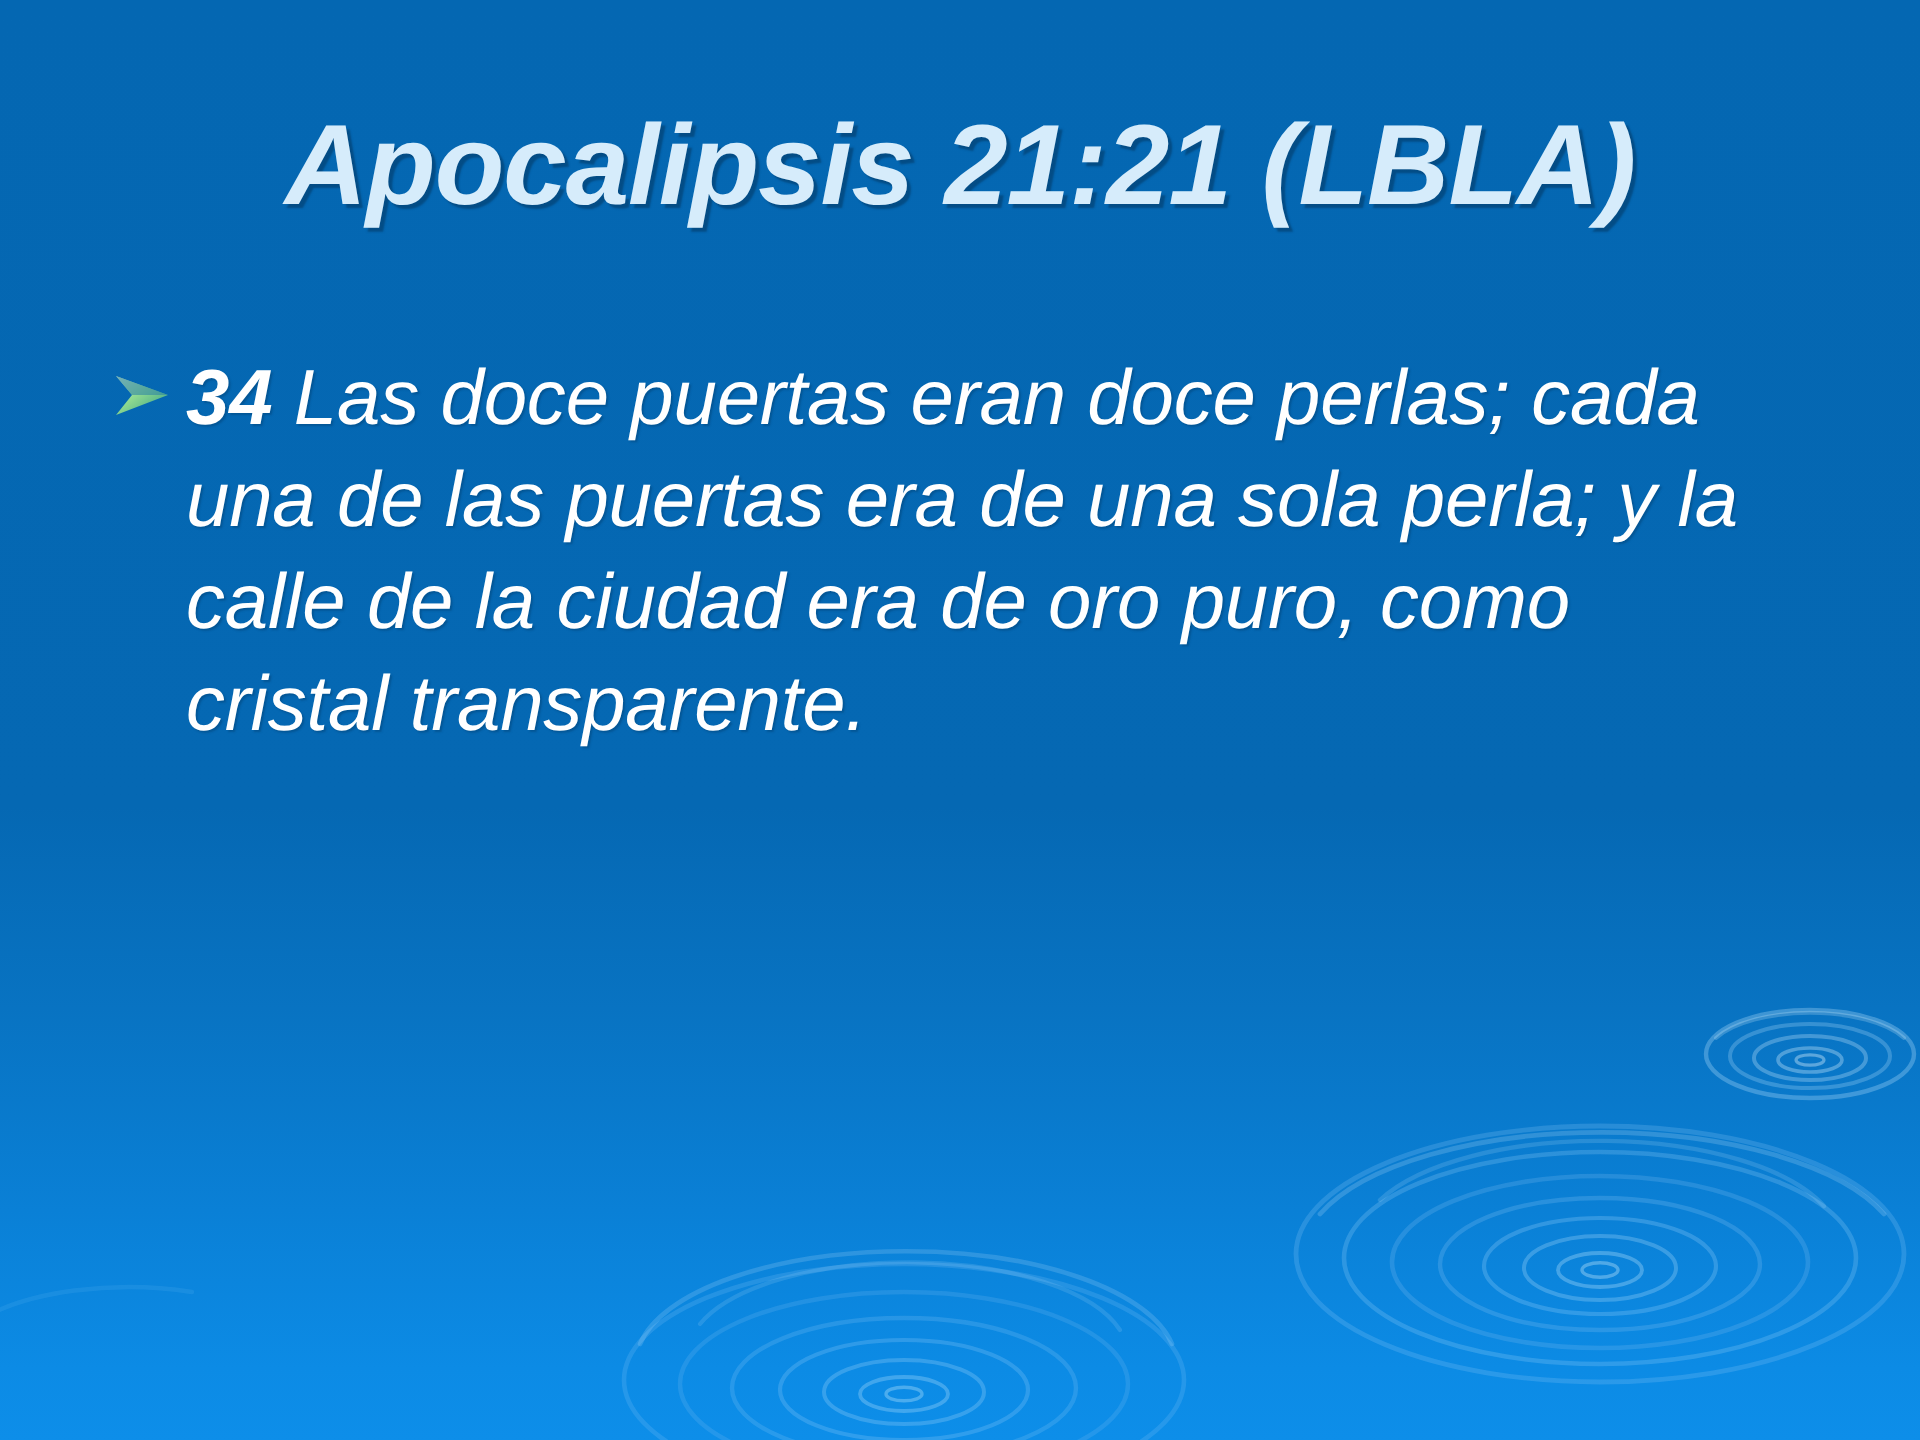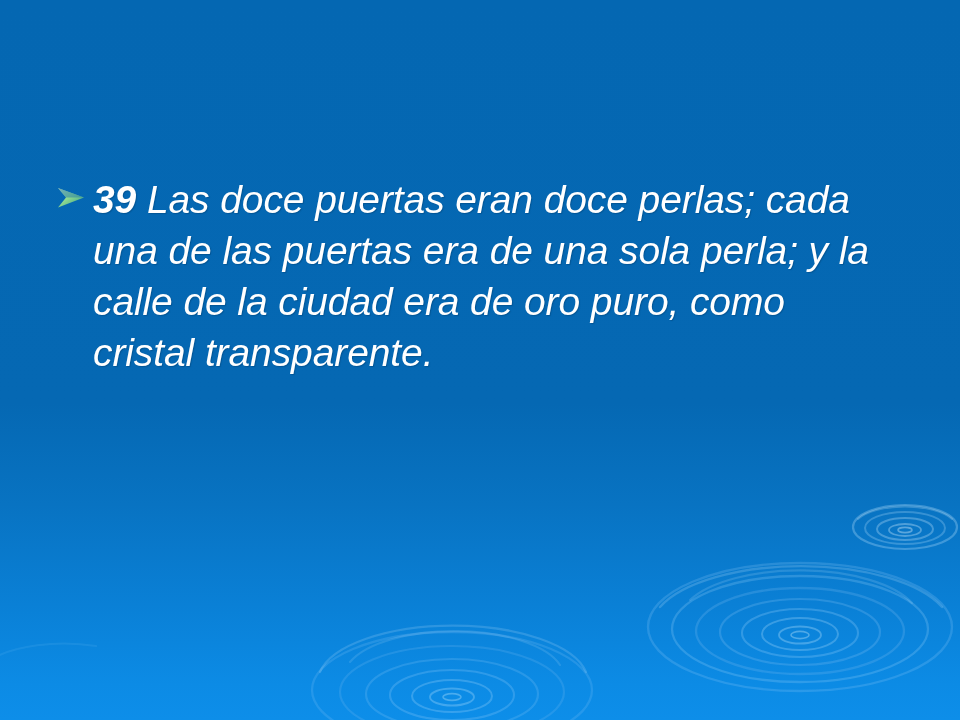--- a/index.html
+++ b/index.html
@@ -142,35 +142,38 @@
         <path d="M 320 672 A 135 56 0 0 1 586 672" stroke="rgba(205,235,255,0.18)" stroke-width="2.3"></path>
         <path d="M 350 662 A 110 46 0 0 1 560 665" stroke="rgba(205,235,255,0.14)" stroke-width="2.1"></path>
       </g>
 
       <g stroke-linecap="round">
         <path d="M -10 660 A 90 38 0 0 1 96 646" stroke="rgba(160,212,252,0.10)" stroke-width="2.2"></path>
       </g>
     </g>
   </svg>
 
+  <div class="title-block">
+    <h1 class="slide-title">Apocalipsis 21:21 (LBLA)</h1>
+  </div>
 
   <div class="body-block">
     <div class="bullet-row">
 
       <span class="bullet-marker">
         <svg viewBox="0 0 30 24" width="30" height="24" xmlns="http://www.w3.org/2000/svg" aria-hidden="true">
           <defs>
             <linearGradient id="bulletGrad" x1="0" y1="0" x2="1" y2="1">
               <stop offset="0%" stop-color="#cfeecb"></stop>
               <stop offset="45%" stop-color="#8ed98f"></stop>
               <stop offset="100%" stop-color="#2f9a86"></stop>
             </linearGradient>
           </defs>
           <path d="M 1 2 L 27 11.5 L 1 21.5 L 9 11.5 Z" fill="url(#bulletGrad)"></path>
           <path d="M 1 2 L 27 11.5 L 9 11.5 Z" fill="#2a7fa8" opacity="0.55"></path>
         </svg>
       </span>
 
-      <p class="bullet-text"><span class="verse-num">39</span><span> Las doce puertas eran doce perlas; cada una de las puertas era de una sola perla; y la calle de la ciudad era de oro puro, como cristal transparente.</span></p>
+      <p class="bullet-text"><span class="verse-num">34</span><span> Las doce puertas eran doce perlas; cada una de las puertas era de una sola perla; y la calle de la ciudad era de oro puro, como cristal transparente.</span></p>
     </div>
   </div>
 
 </div>
 
 </body></html>

